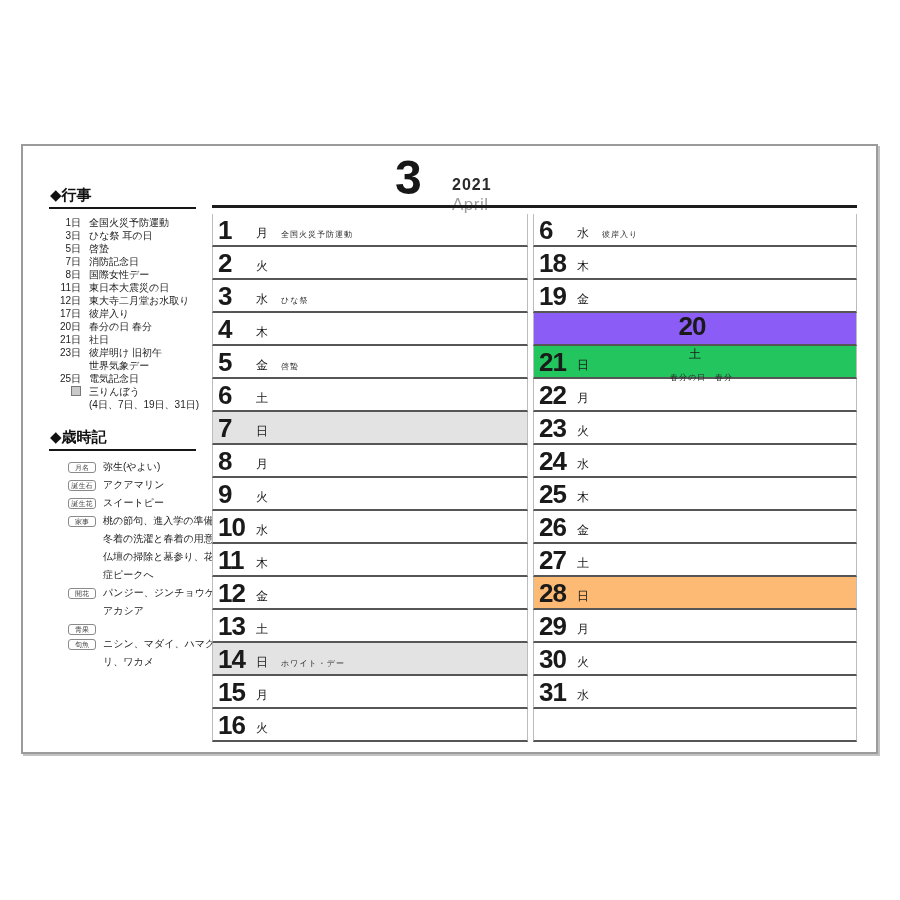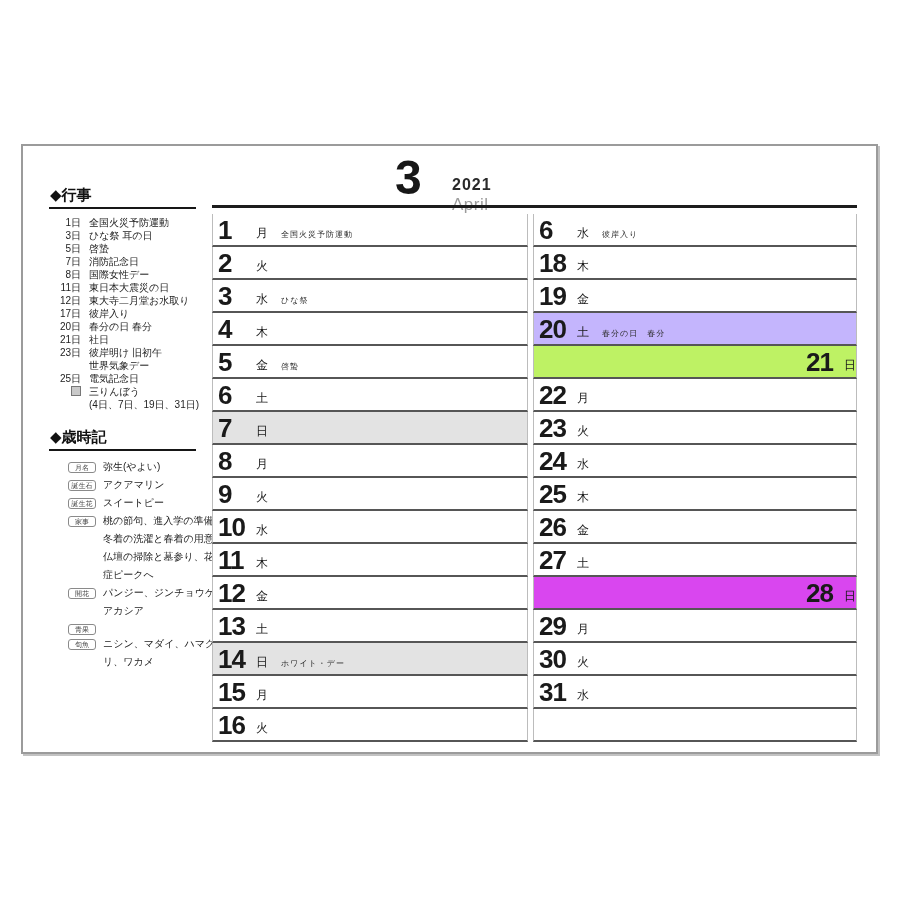--- a/index.html
+++ b/index.html
@@ -223,26 +223,26 @@
         <span class="day-note">彼岸入り</span>
       </div>
       <div class="day-row">
         <span class="day-num">18</span>
         <span class="day-wd">木</span>
       </div>
       <div class="day-row">
         <span class="day-num">19</span>
         <span class="day-wd">金</span>
       </div>
-      <div class="day-row" style="background: #c4b5fd;">
+      <div class="day-row" style="background: #8b5cf6; flex-direction: column;">
         <span class="day-num">20</span>
         <span class="day-wd">土</span>
         <span class="day-note">春分の日　春分</span>
       </div>
-      <div class="day-row" style="background: #bef264; justify-content: flex-end;">
+      <div class="day-row" style="background: #22c55e;">
         <span class="day-num">21</span>
         <span class="day-wd">日</span>
       </div>
       <div class="day-row">
         <span class="day-num">22</span>
         <span class="day-wd">月</span>
       </div>
       <div class="day-row">
         <span class="day-num">23</span>
         <span class="day-wd">火</span>
@@ -256,21 +256,21 @@
         <span class="day-wd">木</span>
       </div>
       <div class="day-row">
         <span class="day-num">26</span>
         <span class="day-wd">金</span>
       </div>
       <div class="day-row">
         <span class="day-num">27</span>
         <span class="day-wd">土</span>
       </div>
-      <div class="day-row" style="background: #d946ef; justify-content: flex-end;">
+      <div class="day-row" style="background: #fdba74;">
         <span class="day-num">28</span>
         <span class="day-wd">日</span>
       </div>
       <div class="day-row">
         <span class="day-num">29</span>
         <span class="day-wd">月</span>
       </div>
       <div class="day-row">
         <span class="day-num">30</span>
         <span class="day-wd">火</span>

